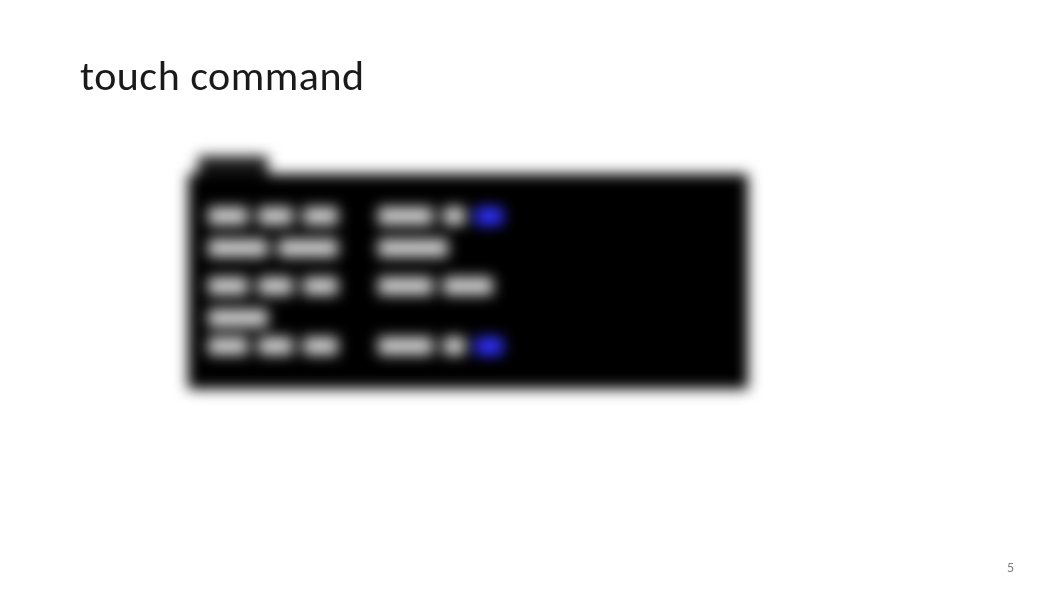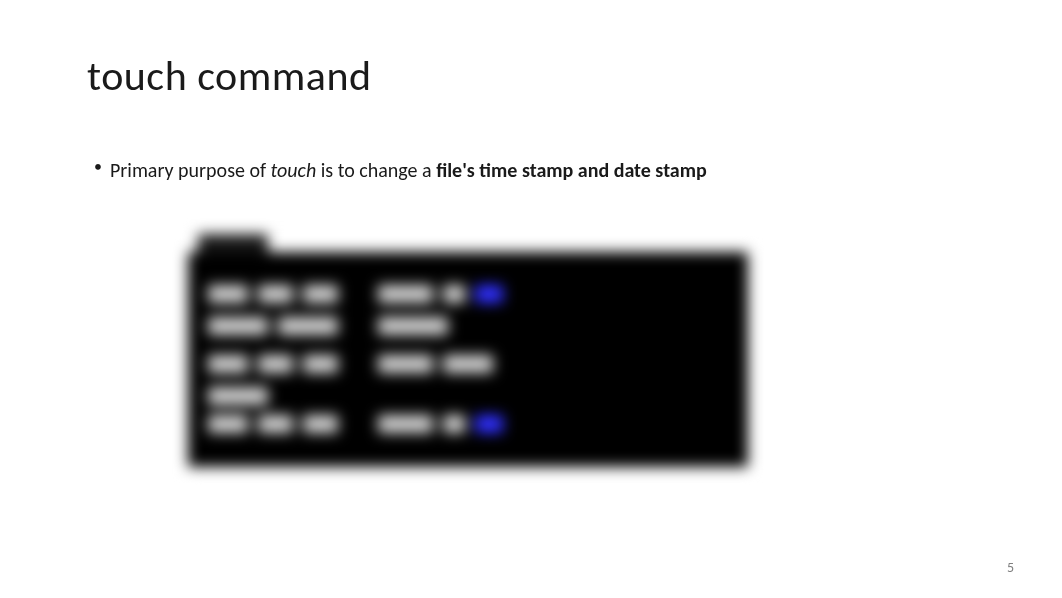--- a/index.html
+++ b/index.html
@@ -21,21 +21,20 @@
       height: 100%;
       padding: 50px 80px 30px 80px;
       position: relative;
     }
     .title {
       font-size: 42px;
       font-weight: 400;
       color: #1a1a1a;
       margin-bottom: 55px;
       letter-spacing: 0.5px;
-      margin-left: 7px;
     }
     .content {
       padding-left: 8px;
     }
     .bullet-level-1 {
       font-size: 20px;
       color: #1a1a1a;
       margin-bottom: 4px;
       position: relative;
       padding-left: 22px;
@@ -120,23 +119,20 @@
       color: #808080;
     }
   </style>
 </head>
 <body>
 
 <div class="slide">
   <h1 class="title">touch command</h1>
 
   <div class="content">
-    <div class="bullet-level-1">
-      <span>Primary purpose of </span><span class="italic">touch</span><span> is to change a </span><span class="bold">file's time stamp and date stamp</span>
-    </div>
 
     <div class="terminal-image">
       <div class="terminal-header"></div>
       <div class="terminal-box">
         <div class="terminal-line" style="top: 30px; left: 20px;">
           <div class="terminal-blob" style="width: 40px;"></div>
           <div class="terminal-blob" style="width: 35px;"></div>
           <div class="terminal-blob" style="width: 35px;"></div>
           <div class="terminal-blob" style="width: 55px; margin-left: 30px;"></div>
           <div class="terminal-blob" style="width: 22px;"></div>

